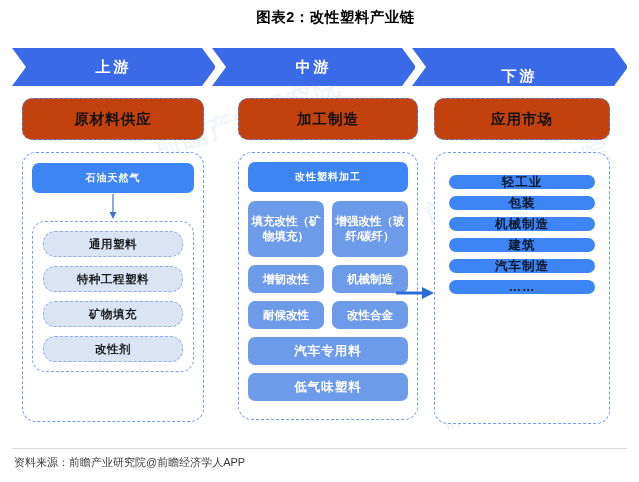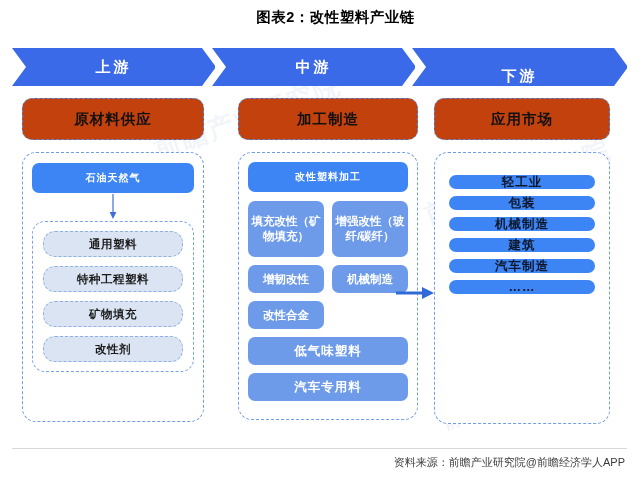--- a/index.html
+++ b/index.html
@@ -231,21 +231,21 @@
     width: 615px;
     height: 1px;
     background: #d9d9d9;
   }
   .footer {
     position: absolute;
     top: 455px;
     left: 14px;
     width: 611px;
     display: flex;
-    justify-content: flex-end;
+    justify-content: flex-start;
     font-size: 11px;
     color: #3a3a3a;
   }
 </style>
 </head>
 <body>
 
 <div class="wm" style="left:150px; top:100px;">前瞻产业研究院</div>
 <div class="wm wm-small" style="left:60px; top:290px;">前瞻产业研究院</div>
 <div class="wm wm-small" style="left:270px; top:320px;">前瞻产业研究院</div>
@@ -287,23 +287,24 @@
 
 <div class="col col-mid">
   <div class="stage-head">加工制造</div>
   <div class="stage-body body-mid">
     <div class="card-accent">改性塑料加工</div>
     <div class="mid-grid">
       <div class="card-mid h3">填充改性（矿物填充）</div>
       <div class="card-mid h3">增强改性（玻纤/碳纤）</div>
       <div class="card-mid h1">增韧改性</div>
       <div class="card-mid h1">机械制造</div>
+      <div class="card-mid h1">耐候改性</div>
       <div class="card-mid h1">改性合金</div>
+      <div class="card-mid full">汽车专用料</div>
       <div class="card-mid full">低气味塑料</div>
-      <div class="card-mid full">汽车专用料</div>
     </div>
   </div>
 </div>
 
 <div class="h-arrow">
   <svg width="40" height="20" viewBox="0 0 40 20">
     <line x1="0" y1="10" x2="28" y2="10" stroke="#2f6ad9" stroke-width="3"></line>
     <polygon points="38,10 26,4 26,16" fill="#2f6ad9"></polygon>
   </svg>
 </div>

